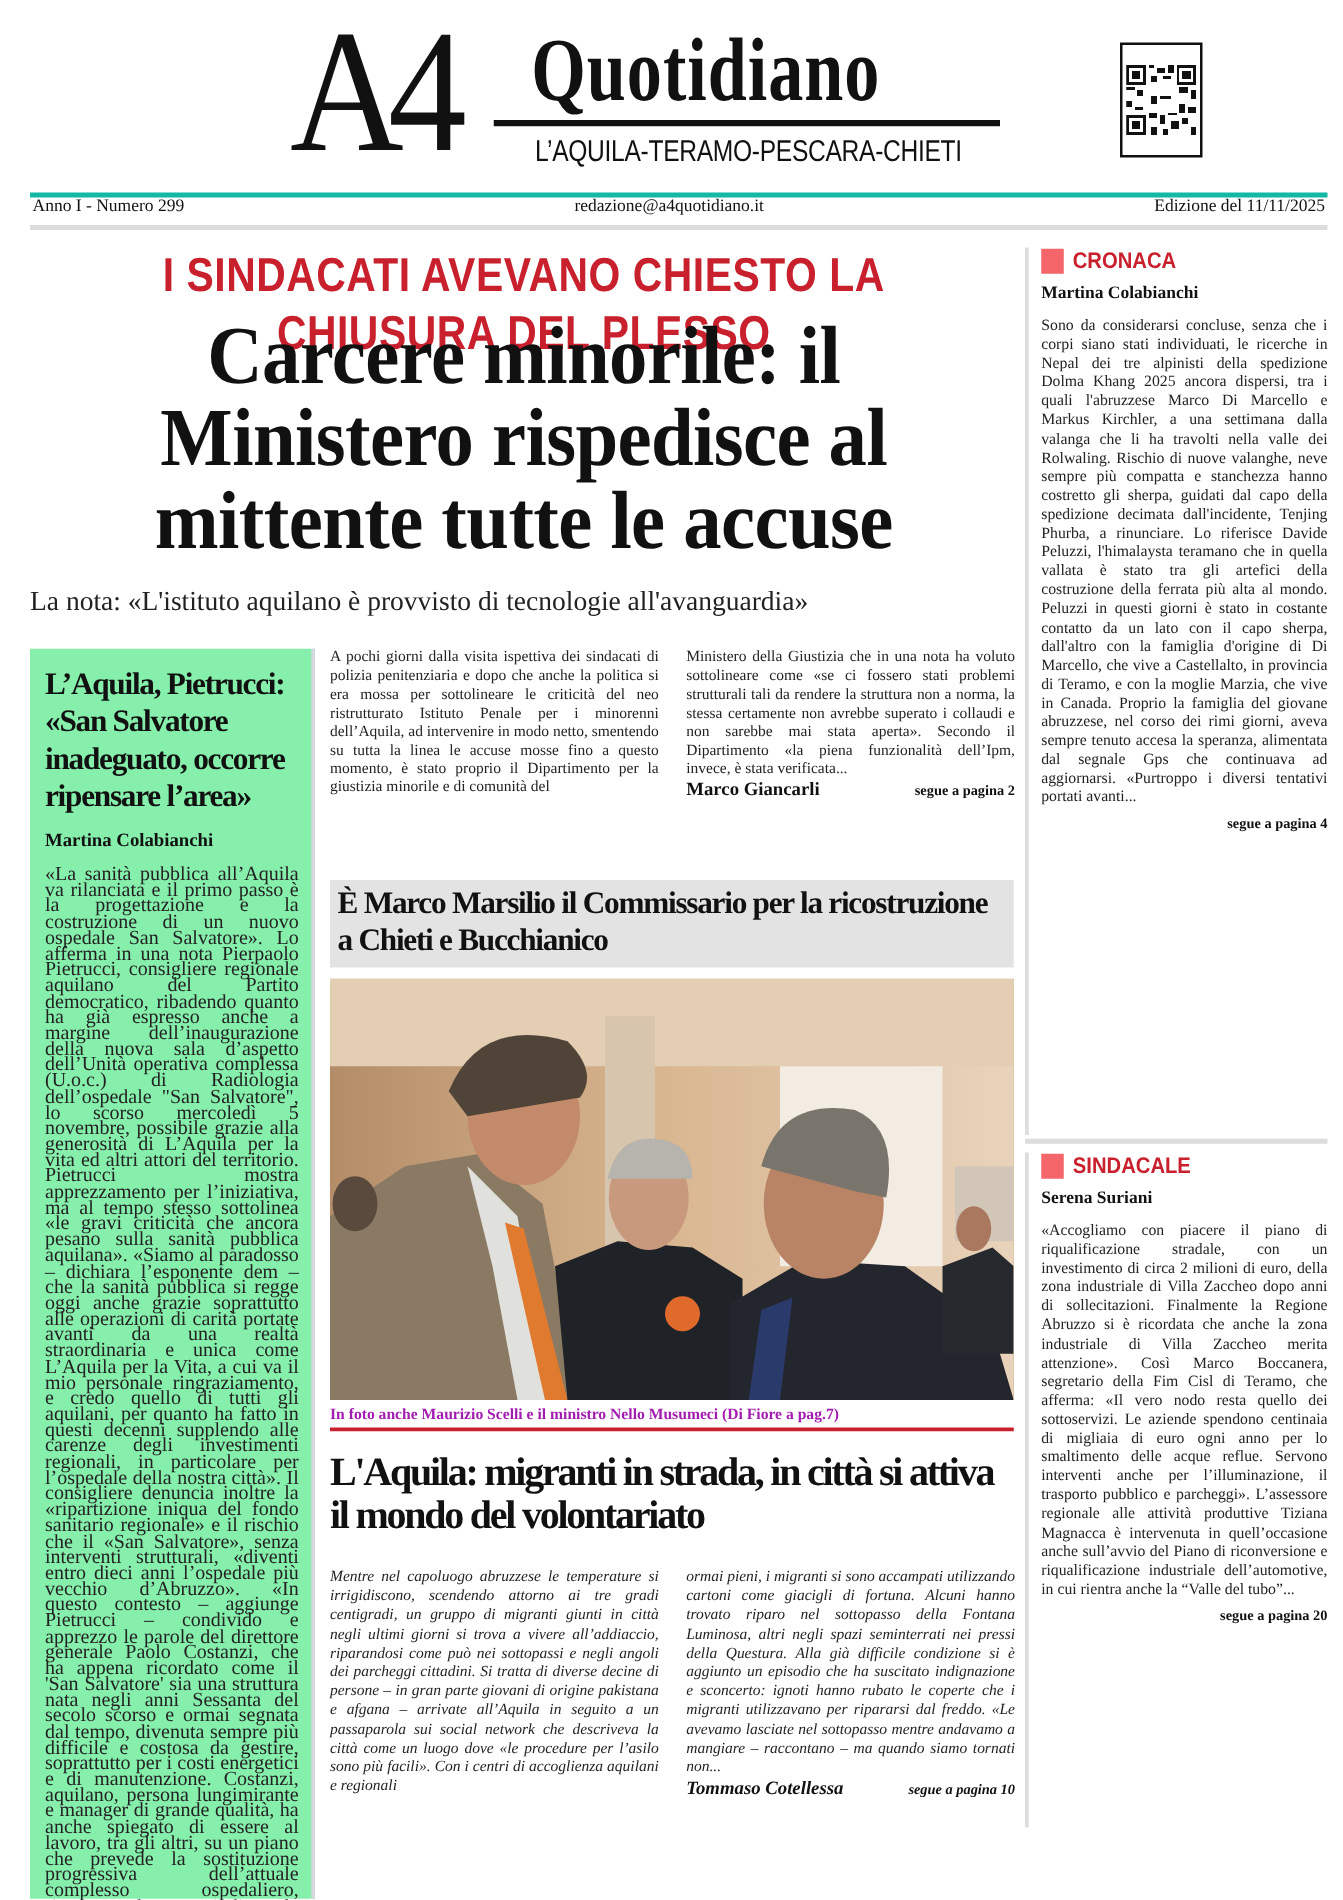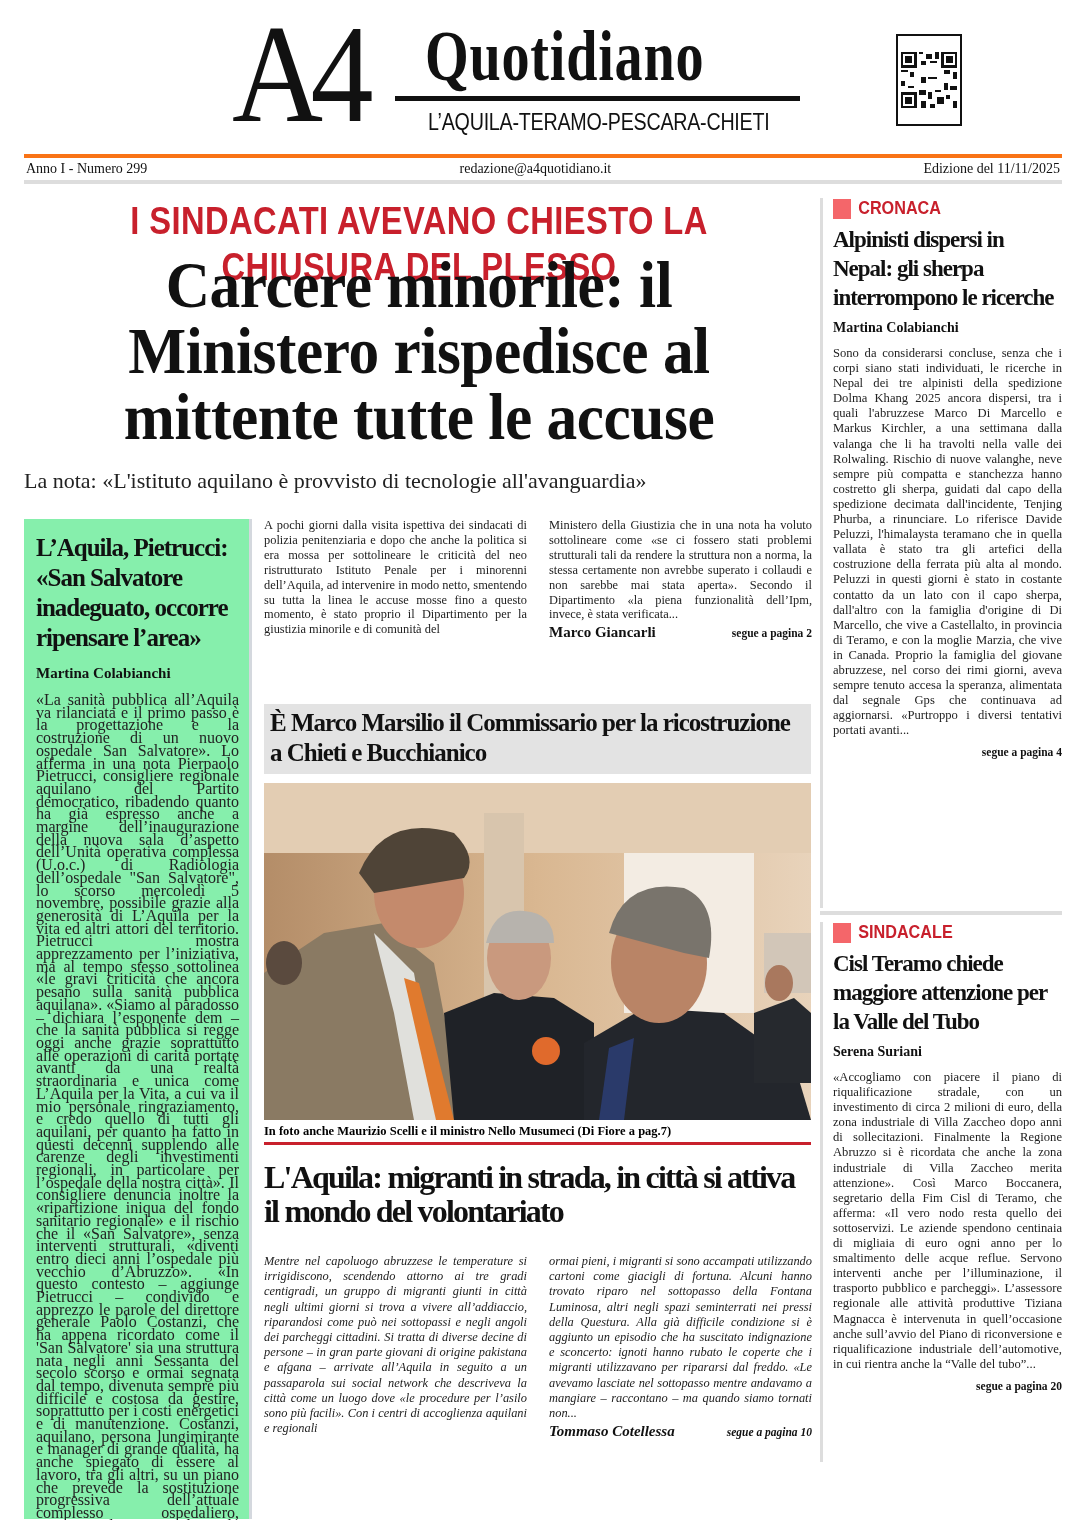--- a/index.html
+++ b/index.html
@@ -8,21 +8,21 @@
 
   
   .masthead { position: absolute; left: 0; top: 0; width: 1074px; height: 150px; }
   .logo-a4 { position: absolute; left: 232px; top: 14px; font-family: "Liberation Serif", serif; font-size: 140px; line-height: 120px; letter-spacing: -14px; color: #111; transform: scaleX(0.9); transform-origin: left top; }
   .logo-title { position: absolute; left: 425px; top: 18px; font-family: "Liberation Serif", serif; font-weight: bold; font-size: 72px; line-height: 76px; color: #111; transform: scaleX(0.78); transform-origin: left top; letter-spacing: 1px; }
   .logo-rule { position: absolute; left: 395px; top: 96px; width: 405px; height: 5px; background: #111; }
   .logo-sub { position: absolute; left: 428px; top: 108px; font-family: "Liberation Sans", sans-serif; font-size: 24px; line-height: 28px; color: #111; transform: scaleX(0.82); transform-origin: left top; letter-spacing: -0.3px; }
   .qr { position: absolute; left: 896px; top: 34px; width: 66px; height: 92px; border: 2px solid #111; background: #fff; padding: 3px; }
   .qr svg { width: 100%; height: 100%; display: block; }
 
-  .infobar { position: absolute; left: 24px; top: 154px; width: 1038px; height: 30px; border-top: 4px solid #f97316; border-bottom: 4px solid #ddd; display: flex; justify-content: space-between; align-items: center; font-family: "Liberation Serif", serif; font-size: 14px; color: #111; padding: 0 2px; }
+  .infobar { position: absolute; left: 24px; top: 154px; width: 1038px; height: 30px; border-top: 4px solid #14b8a6; border-bottom: 4px solid #ddd; display: flex; justify-content: space-between; font-family: "Liberation Serif", serif; font-size: 14px; color: #111; padding: 0 2px; }
 
   
   .kicker { position: absolute; left: 24px; top: 198px; width: 790px; text-align: center; font-family: "Liberation Sans", sans-serif; font-weight: bold; font-size: 38px; line-height: 46px; color: #c8202c; transform: scaleX(0.86); transform-origin: center top; letter-spacing: 0.5px; }
   .main-title { position: absolute; left: 24px; top: 252px; width: 790px; text-align: center; font-family: "Liberation Serif", serif; font-weight: bold; font-size: 66px; line-height: 66px; color: #111; transform: scaleX(0.93); transform-origin: center top; letter-spacing: -0.5px; }
   .main-sub { position: absolute; left: 24px; top: 466px; width: 790px; font-family: "Liberation Serif", serif; font-size: 22px; line-height: 30px; color: #222; }
 
   .body-text { font-family: "Liberation Serif", serif; font-size: 12.6px; line-height: 14.6px; color: #222; text-align: justify; }
   .byline { font-family: "Liberation Serif", serif; font-weight: bold; font-size: 15px; color: #111; }
   .segue { font-family: "Liberation Serif", serif; font-weight: bold; font-size: 11.5px; color: #111; }
 
@@ -36,21 +36,21 @@
   
   .center-art { position: absolute; left: 264px; top: 518px; width: 548px; display: flex; gap: 22px; }
   .center-art .col { width: 263px; }
   .center-art .body-text { font-size: 12.4px; line-height: 14.9px; }
   .sign-row { display: flex; justify-content: space-between; align-items: baseline; margin-top: 2px; }
 
   
   .marsilio { position: absolute; left: 264px; top: 704px; width: 547px; height: 70px; background: #e3e3e3; padding: 4px 6px; font-family: "Liberation Serif", serif; font-weight: bold; font-size: 25px; line-height: 30px; color: #111; letter-spacing: -1px; }
   .photo { position: absolute; left: 264px; top: 783px; width: 547px; height: 337px; overflow: hidden; background: #c9a782; }
   .photo svg { width: 100%; height: 100%; display: block; }
-  .caption { position: absolute; left: 264px; top: 1122px; width: 547px; font-family: "Liberation Serif", serif; font-weight: bold; font-size: 12.5px; line-height: 18px; color: #000000; border-bottom: 3px solid #c8202c; padding-bottom: 2px; }
+  .caption { position: absolute; left: 264px; top: 1122px; width: 547px; font-family: "Liberation Serif", serif; font-weight: bold; font-size: 12.5px; line-height: 18px; color: #a21caf; border-bottom: 3px solid #c8202c; padding-bottom: 2px; }
 
   
   .migr-title { position: absolute; left: 264px; top: 1160px; width: 550px; font-family: "Liberation Serif", serif; font-weight: bold; font-size: 32px; line-height: 34px; color: #111; letter-spacing: -1.8px; }
   .migr-art { position: absolute; left: 264px; top: 1254px; width: 548px; display: flex; gap: 22px; }
   .migr-art .col { width: 263px; font-style: italic; }
   .migr-art .body-text { font-size: 12.4px; line-height: 15.2px; }
 
   
   .right-sec { position: absolute; left: 820px; width: 242px; border-left: 3px solid #ddd; padding-left: 10px; }
   .right-sec.s1 { top: 198px; height: 710px; }
@@ -195,30 +195,28 @@
       <span class="segue">segue a pagina 10</span>
     </div>
   </div>
 </article>
 
 <article class="right-sec s1">
   <div class="section-label">
     <span class="section-square"></span>
     <span>CRONACA</span>
   </div>
-  <h3 class="right-title">Alpinisti dispersi in Nepal: gli sherpa interrompono le ricerche</h3>
   <div class="byline">Martina Colabianchi</div>
   <p class="body-text">Sono da considerarsi concluse, senza che i corpi siano stati individuati, le ricerche in Nepal dei tre alpinisti della spedizione Dolma Khang 2025 ancora dispersi, tra i quali l'abruzzese Marco Di Marcello e Markus Kirchler, a una settimana dalla valanga che li ha travolti nella valle dei Rolwaling. Rischio di nuove valanghe, neve sempre più compatta e stanchezza hanno costretto gli sherpa, guidati dal capo della spedizione decimata dall'incidente, Tenjing Phurba, a rinunciare. Lo riferisce Davide Peluzzi, l'himalaysta teramano che in quella vallata è stato tra gli artefici della costruzione della ferrata più alta al mondo. Peluzzi in questi giorni è stato in costante contatto da un lato con il capo sherpa, dall'altro con la famiglia d'origine di Di Marcello, che vive a Castellalto, in provincia di Teramo, e con la moglie Marzia, che vive in Canada. Proprio la famiglia del giovane abruzzese, nel corso dei rimi giorni, aveva sempre tenuto accesa la speranza, alimentata dal segnale Gps che continuava ad aggiornarsi. «Purtroppo i diversi tentativi portati avanti...</p>
   <div class="segue">segue a pagina 4</div>
 </article>
 
 <div class="right-divider"></div>
 
 <article class="right-sec s2">
   <div class="section-label">
     <span class="section-square"></span>
     <span>SINDACALE</span>
   </div>
-  <h3 class="right-title">Cisl Teramo chiede maggiore attenzione per la Valle del Tubo</h3>
   <div class="byline">Serena Suriani</div>
   <p class="body-text">«Accogliamo con piacere il piano di riqualificazione stradale, con un investimento di circa 2 milioni di euro, della zona industriale di Villa Zaccheo dopo anni di sollecitazioni. Finalmente la Regione Abruzzo si è ricordata che anche la zona industriale di Villa Zaccheo merita attenzione». Così Marco Boccanera, segretario della Fim Cisl di Teramo, che afferma: «Il vero nodo resta quello dei sottoservizi. Le aziende spendono centinaia di migliaia di euro ogni anno per lo smaltimento delle acque reflue. Servono interventi anche per l’illuminazione, il trasporto pubblico e parcheggi». L’assessore regionale alle attività produttive Tiziana Magnacca è intervenuta in quell’occasione anche sull’avvio del Piano di riconversione e riqualificazione industriale dell’automotive, in cui rientra anche la “Valle del tubo”...</p>
   <div class="segue">segue a pagina 20</div>
 </article>
 
 </body></html>

